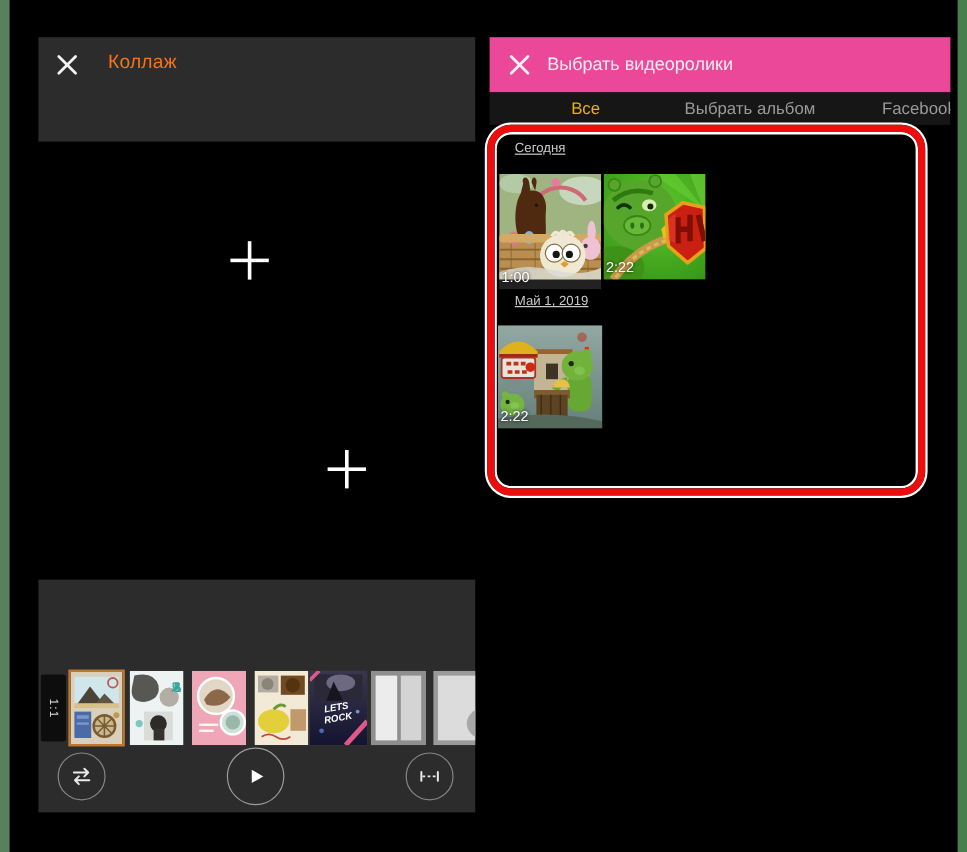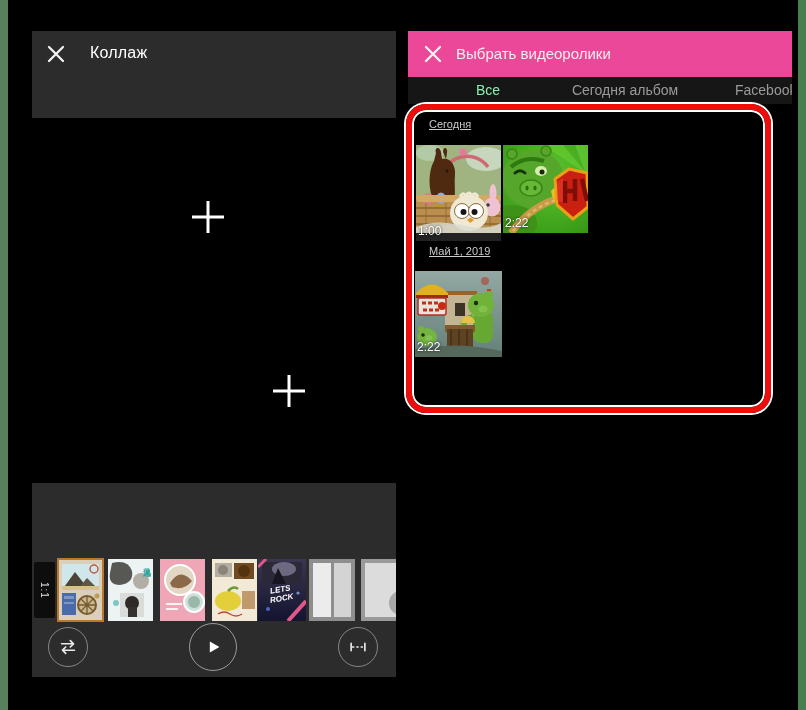--- a/index.html
+++ b/index.html
@@ -6,21 +6,21 @@
   body{font-family:"Liberation Sans", sans-serif; -webkit-font-smoothing:antialiased;}
   #stage{position:relative;width:806px;height:710px;background:#000;overflow:hidden;}
 
   .edge-strip{position:absolute;top:0;width:8px;height:710px;}
   .edge-left{left:0;background:#57805c;}
   .edge-right{left:798px;background:#47804e;}
 
   
   .l-header{position:absolute;left:32px;top:31px;width:364px;height:87px;background:#2c2c2c;}
   .l-header .close{position:absolute;left:12px;top:11px;width:24px;height:24px;cursor:pointer;}
-  .l-title{position:absolute;left:58px;top:13px;font-size:16px;color:#ffffff;letter-spacing:.2px;}
+  .l-title{position:absolute;left:58px;top:13px;font-size:16px;color:#f97316;letter-spacing:.2px;}
 
   .add-slot{position:absolute;width:72px;height:72px;}
   .slot-1{left:172px;top:181px;}
   .slot-2{left:253px;top:355px;}
   .plus{position:absolute;left:50%;top:50%;width:32px;height:32px;transform:translate(-50%,-50%);}
   .plus::before{content:"";position:absolute;left:50%;top:0;width:3px;height:32px;background:#fff;transform:translateX(-50%);}
   .plus::after{content:"";position:absolute;top:50%;left:0;height:3px;width:32px;background:#fff;transform:translateY(-50%);}
 
   .l-bottom{position:absolute;left:32px;top:483px;width:364px;height:194px;background:#2c2c2c;overflow:hidden;}
 
@@ -47,21 +47,21 @@
   .btn-play{left:157px;top:140px;width:48px;height:48px;border-color:#9a9a9a;}
   .btn-trim{left:306px;top:144px;width:40px;height:40px;}
 
   
   .r-header{position:absolute;left:408px;top:31px;width:384px;height:46px;background:#ec4899;}
   .r-header .close{position:absolute;left:13px;top:11px;width:24px;height:24px;cursor:pointer;}
   .r-title{position:absolute;left:48px;top:14px;font-size:15px;color:#efefef;}
 
   .r-tabs{position:absolute;left:408px;top:77px;width:384px;height:27px;background:#161616;overflow:hidden;}
   .tab{position:absolute;top:0;height:27px;line-height:26px;font-size:14px;color:#9a9a9a;text-align:center;cursor:pointer;white-space:nowrap;}
-  .tab-all{left:40px;width:80px;color:#86efac;}
+  .tab-all{left:40px;width:80px;color:#eab308;}
   .tab-album{left:142px;width:150px;}
   .tab-facebook{left:327px;width:80px;text-align:left;}
 
   .section-label{position:absolute;font-size:11px;color:#cbcbcb;text-decoration:underline;}
   .lbl-today{left:429px;top:118px;}
   .lbl-may{left:429px;top:245px;}
 
   .vid{position:absolute;overflow:hidden;cursor:pointer;background:#222;}
   .vid-1{left:416px;top:145px;width:85px;height:96px;}
   .vid-2{left:503px;top:145px;width:85px;height:88px;}
@@ -216,21 +216,21 @@
     <span class="close">
       <svg width="24" height="24" viewBox="0 0 24 24">
           <path d="M5 5 L19 19 M19 5 L5 19" stroke="#f2f2f2" stroke-width="2.3" stroke-linecap="round" fill="none"></path>
         </svg>
     </span>
     <span class="r-title">Выбрать видеоролики</span>
   </div>
 
   <div class="r-tabs">
     <span class="tab tab-all">Все</span>
-    <span class="tab tab-album">Сегодня альбом</span>
+    <span class="tab tab-album">Выбрать альбом</span>
     <span class="tab tab-facebook">Facebook</span>
   </div>
 
   <span class="section-label lbl-today">Сегодня</span>
 
   <div class="vid vid-1">
     <svg width="85" height="88" viewBox="0 0 85 88">
       <rect width="85" height="88" fill="#9fb480"></rect>
       <ellipse cx="70" cy="14" rx="20" ry="12" fill="#cfe0cc" opacity=".8"></ellipse>
       <ellipse cx="14" cy="8" rx="14" ry="8" fill="#c2d8c0" opacity=".6"></ellipse>

